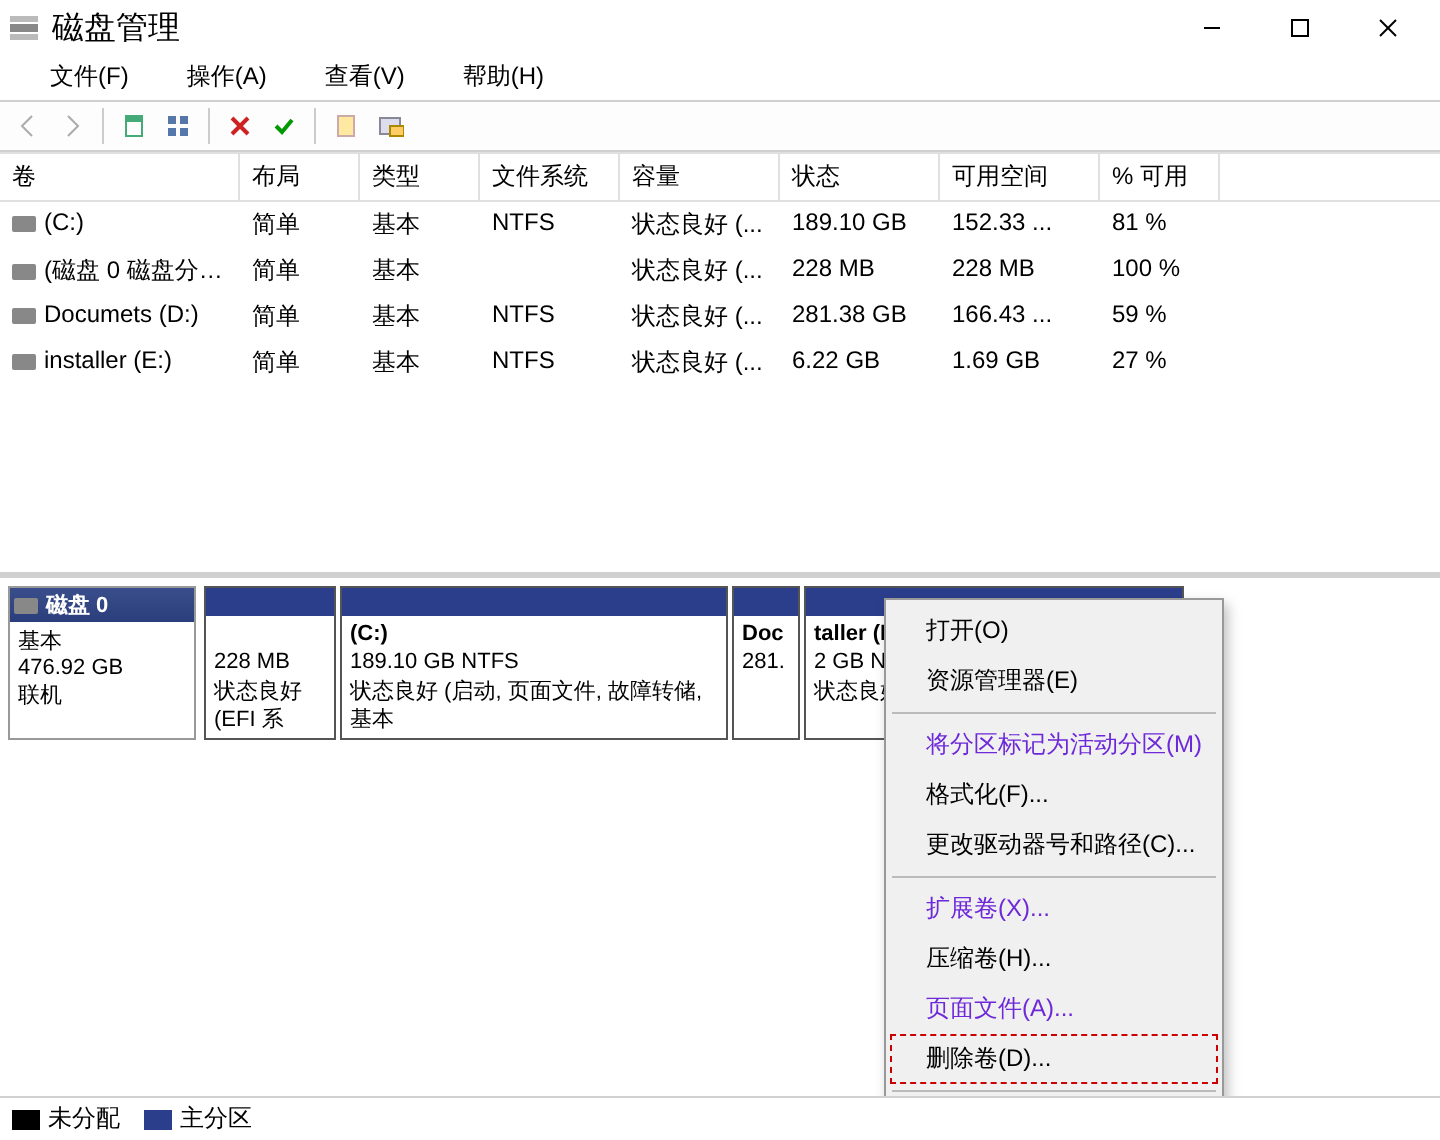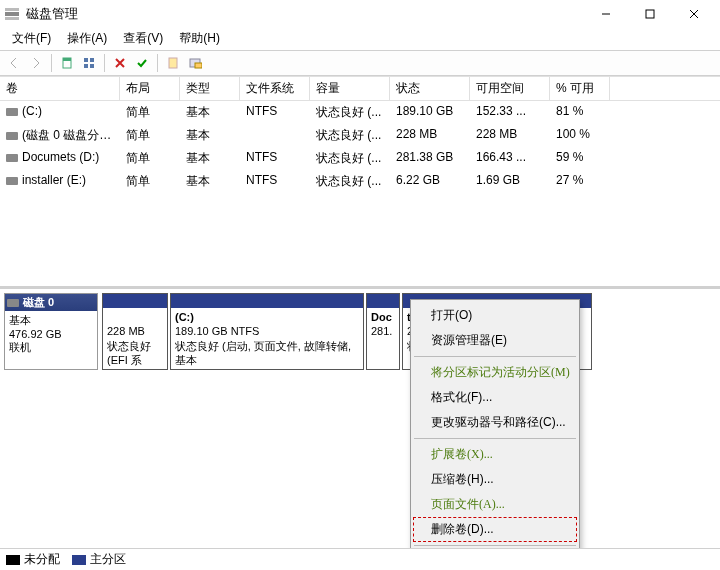--- a/index.html
+++ b/index.html
@@ -1,23 +1,23 @@
 <!DOCTYPE html>
 <html><head>
 <meta charset="utf-8">
 <style>
 * { margin:0; padding:0; box-sizing:border-box; }
 body { font-family:"Microsoft YaHei","Segoe UI",sans-serif; font-size:12px; background:#fff; width:720px; height:570px; overflow:hidden; }
 .titlebar { height:28px; display:flex; align-items:center; padding:0 4px; }
 .titlebar .icon { width:16px; height:16px; margin-right:6px; }
-.titlebar .title { flex:1; font-size:13px; }
+.titlebar .title { flex:1; font-size:16px; }
 .winbtns { display:flex; }
 .winbtn { width:44px; height:26px; display:flex; align-items:center; justify-content:center; font-size:10px; }
 .menubar { height:22px; display:flex; align-items:center; padding:0 4px; border-bottom:1px solid transparent; }
-.menuitem { padding:2px 8px; cursor:default; }
+.menuitem { padding:2px 8px; cursor:default;margin-left:13px; }
 .toolbar { height:26px; display:flex; align-items:center; padding:0 4px; border-top:1px solid #d0d0d0; border-bottom:1px solid #d0d0d0; gap:2px; background:#fdfdfd; }
 .tbtn { width:20px; height:20px; display:flex; align-items:center; justify-content:center; }
 .tbtn.disabled { opacity:.4; }
 .tsep { width:1px; height:18px; background:#ccc; margin:0 3px; }
 .split { display:flex; flex-direction:column; height:calc(570px - 28px - 22px - 26px - 22px); }
 .top-pane { flex:0 0 210px; overflow:auto; }
 .vheader { display:flex; background:#fff; border-top:1px solid #e0e0e0; border-bottom:1px solid #e0e0e0; }
 .vheader .vh { padding:3px 6px; border-right:1px solid #e0e0e0; font-size:12px; }
 .vrow { display:flex; padding:2px 0; }
 .vrow .vc { padding:1px 6px; white-space:nowrap; overflow:hidden; text-overflow:ellipsis; }
@@ -27,21 +27,21 @@
 .disk-info { width:94px; background:#fff; border:1px solid #999; padding:4px; font-size:11px; }
 .disk-info .dnum { background:linear-gradient(#3a4e8c,#2a3e7c); color:#fff; padding:1px 2px; margin:-4px -4px 2px -4px; font-weight:bold; display:flex; align-items:center; }
 .disk-parts { flex:1; display:flex; gap:2px; margin-left:4px; }
 .part { border:1px solid #555; position:relative; background:#fff; font-size:11px; }
 .part .ph { height:14px; background:#2a3e8c; }
 .part .pb { padding:2px 4px; line-height:1.3; }
 .legend { height:22px; border-top:1px solid #d0d0d0; display:flex; align-items:center; padding:0 6px; gap:12px; }
 .legend .sw { width:14px; height:10px; display:inline-block; margin-right:4px; vertical-align:middle; }
 .ctx-menu { position:absolute; background:#f0f0f0; border:1px solid #999; box-shadow:2px 3px 6px rgba(0,0,0,.25); padding:3px 2px; font-size:12px; z-index:10; width:170px; }
 .ctx-item { padding:4px 18px; white-space:nowrap; }
-.ctx-item.disabled { color:#4d7c0f;font-family:Liberation Serif, serif; }
+.ctx-item.disabled { color:#6d28d9; }
 .ctx-item.hl { border:1px dashed #c00; padding:3px 17px; }
 .ctx-sep { height:1px; background:#bbb; margin:3px 1px; }
 
 .c0{width:120px}.c1{width:60px}.c2{width:60px}.c3{width:70px}.c4{width:80px}.c5{width:80px}.c6{width:80px}.c7{width:60px}
 </style>
 </head>
 <body>
 
 <div class="titlebar">
   <span class="icon">
@@ -209,21 +209,21 @@
             <div class="ph"></div>
             <div class="pb"><b>Doc</b><br>281.<br></div>
           </div>
           <div class="part" style="width: 190px;">
             <div class="ph"></div>
             <div class="pb"><b>taller  (E:)</b><br>2 GB NTFS<br>状态良好 (基本数据分区)</div>
           </div>
         </div>
     </div>
 
-    <div class="ctx-menu" style="left:410px; top:10px;">
+    <div class="ctx-menu" style="left:442px; top:10px;">
       <div class="ctx-item">打开(O)</div>
       <div class="ctx-item">资源管理器(E)</div>
       <div class="ctx-sep"></div>
       <div class="ctx-item disabled">将分区标记为活动分区(M)</div>
       <div class="ctx-item">格式化(F)...</div>
       <div class="ctx-item">更改驱动器号和路径(C)...</div>
       <div class="ctx-sep"></div>
       <div class="ctx-item disabled">扩展卷(X)...</div>
       <div class="ctx-item">压缩卷(H)...</div>
       <div class="ctx-item disabled">页面文件(A)...</div>

